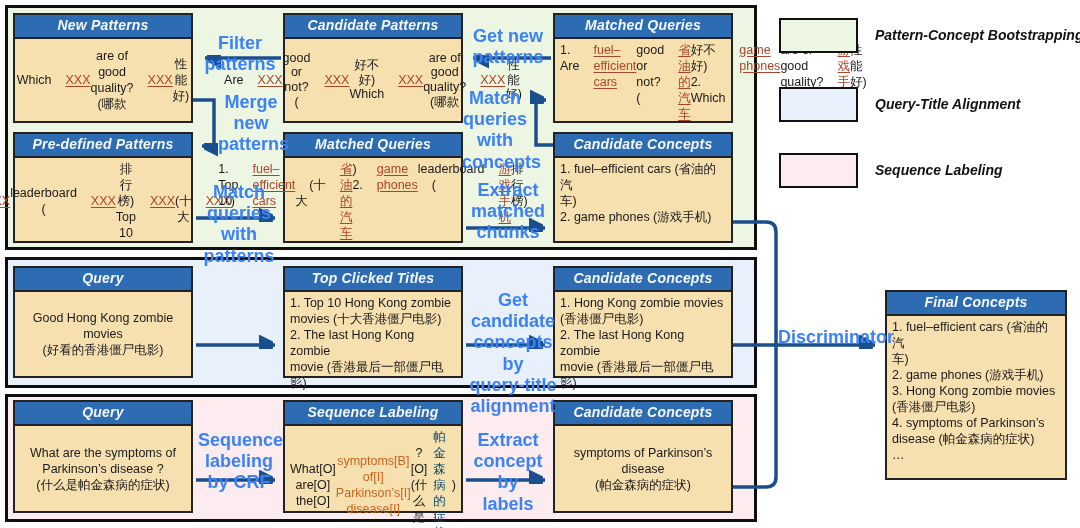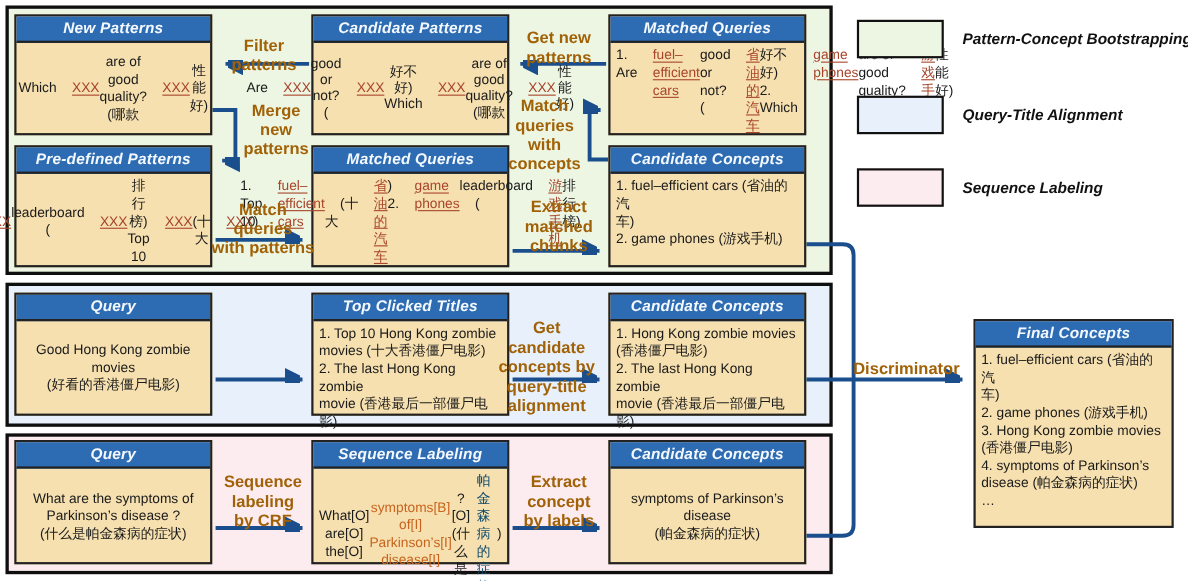--- a/index.html
+++ b/index.html
@@ -12,22 +12,22 @@
              font-size:14px;text-align:center;line-height:21px;height:22px;flex:0 0 22px;
              border-bottom:2px solid #222;letter-spacing:.2px;}
   .dbox .bod{flex:1;font-size:12.5px;line-height:1.28;white-space:pre-line;
              padding:3px 5px;display:flex;}
   .bod.center{align-items:center;justify-content:center;text-align:center;}
   .bod.left-top{align-items:flex-start;justify-content:flex-start;text-align:left;}
   .bod.left-mid{align-items:flex-start;justify-content:center;text-align:left;}
   .seg-hl{color:#a8452a;text-decoration:underline;text-underline-offset:2px;margin-left:14px;}
   .seg-seq{color:#c8641e;}
   .seg-red{color:#0c4a6e;}
-  .alabel{position:absolute;font-weight:bold;font-size:15px;line-height:1.18;
-          text-align:center;white-space:pre-line;color:#a16207;}
+  .alabel{position:absolute;font-weight:bold;font-size:18px;line-height:1.18;
+          text-align:center;white-space:pre-line;color:#3b82f6;}
   .legend-swatch{position:absolute;width:79px;height:35px;border:2px solid #111;box-sizing:border-box;}
   .legend-label{position:absolute;font-style:italic;font-weight:bold;font-size:14px;color:#111;white-space:nowrap;}
   #arrow-layer{position:absolute;left:0;top:0;width:1080px;height:528px;pointer-events:none;}
 </style>
 </head>
 <body>
 
 <div id="canvas">
 
   <div class="section" style="left: 5px; top: 5px; width: 752px; height: 245px; background: rgb(237, 246, 227);"></div>
@@ -162,31 +162,31 @@
 with patterns</div>
   <div class="alabel" style="left:470px;top:26px;width:76px;">Get new
 patterns</div>
   <div class="alabel" style="left:462px;top:88px;width:66px;">Match
 queries
 with
 concepts</div>
   <div class="alabel" style="left:470px;top:180px;width:76px;">Extract
 matched
 chunks</div>
-  <div class="alabel" style="left:452px;top:290px;width:90px;">Get candidate
+  <div class="alabel" style="left:468px;top:290px;width:90px;">Get candidate
 concepts by
 query-title
 alignment</div>
   <div class="alabel" style="left:198px;top:430px;width:82px;">Sequence
 labeling
 by CRF</div>
   <div class="alabel" style="left:470px;top:430px;width:76px;">Extract
 concept
 by labels</div>
-  <div class="alabel" style="left:748px;top:327px;width:102px;padding-left:25px;">Discriminator</div>
+  <div class="alabel" style="left:778px;top:327px;width:102px;">Discriminator</div>
 
   <div class="legend-swatch" style="left: 779px; top: 18px; background: rgb(237, 246, 227);"></div>
   <div class="legend-label" style="left:875px;top:27px;">Pattern-Concept Bootstrapping</div>
   <div class="legend-swatch" style="left: 779px; top: 87px; background: rgb(231, 240, 251);"></div>
   <div class="legend-label" style="left:875px;top:96px;">Query-Title Alignment</div>
   <div class="legend-swatch" style="left: 779px; top: 153px; background: rgb(252, 235, 239);"></div>
   <div class="legend-label" style="left:875px;top:162px;">Sequence Labeling</div>
 
 </div>
 

